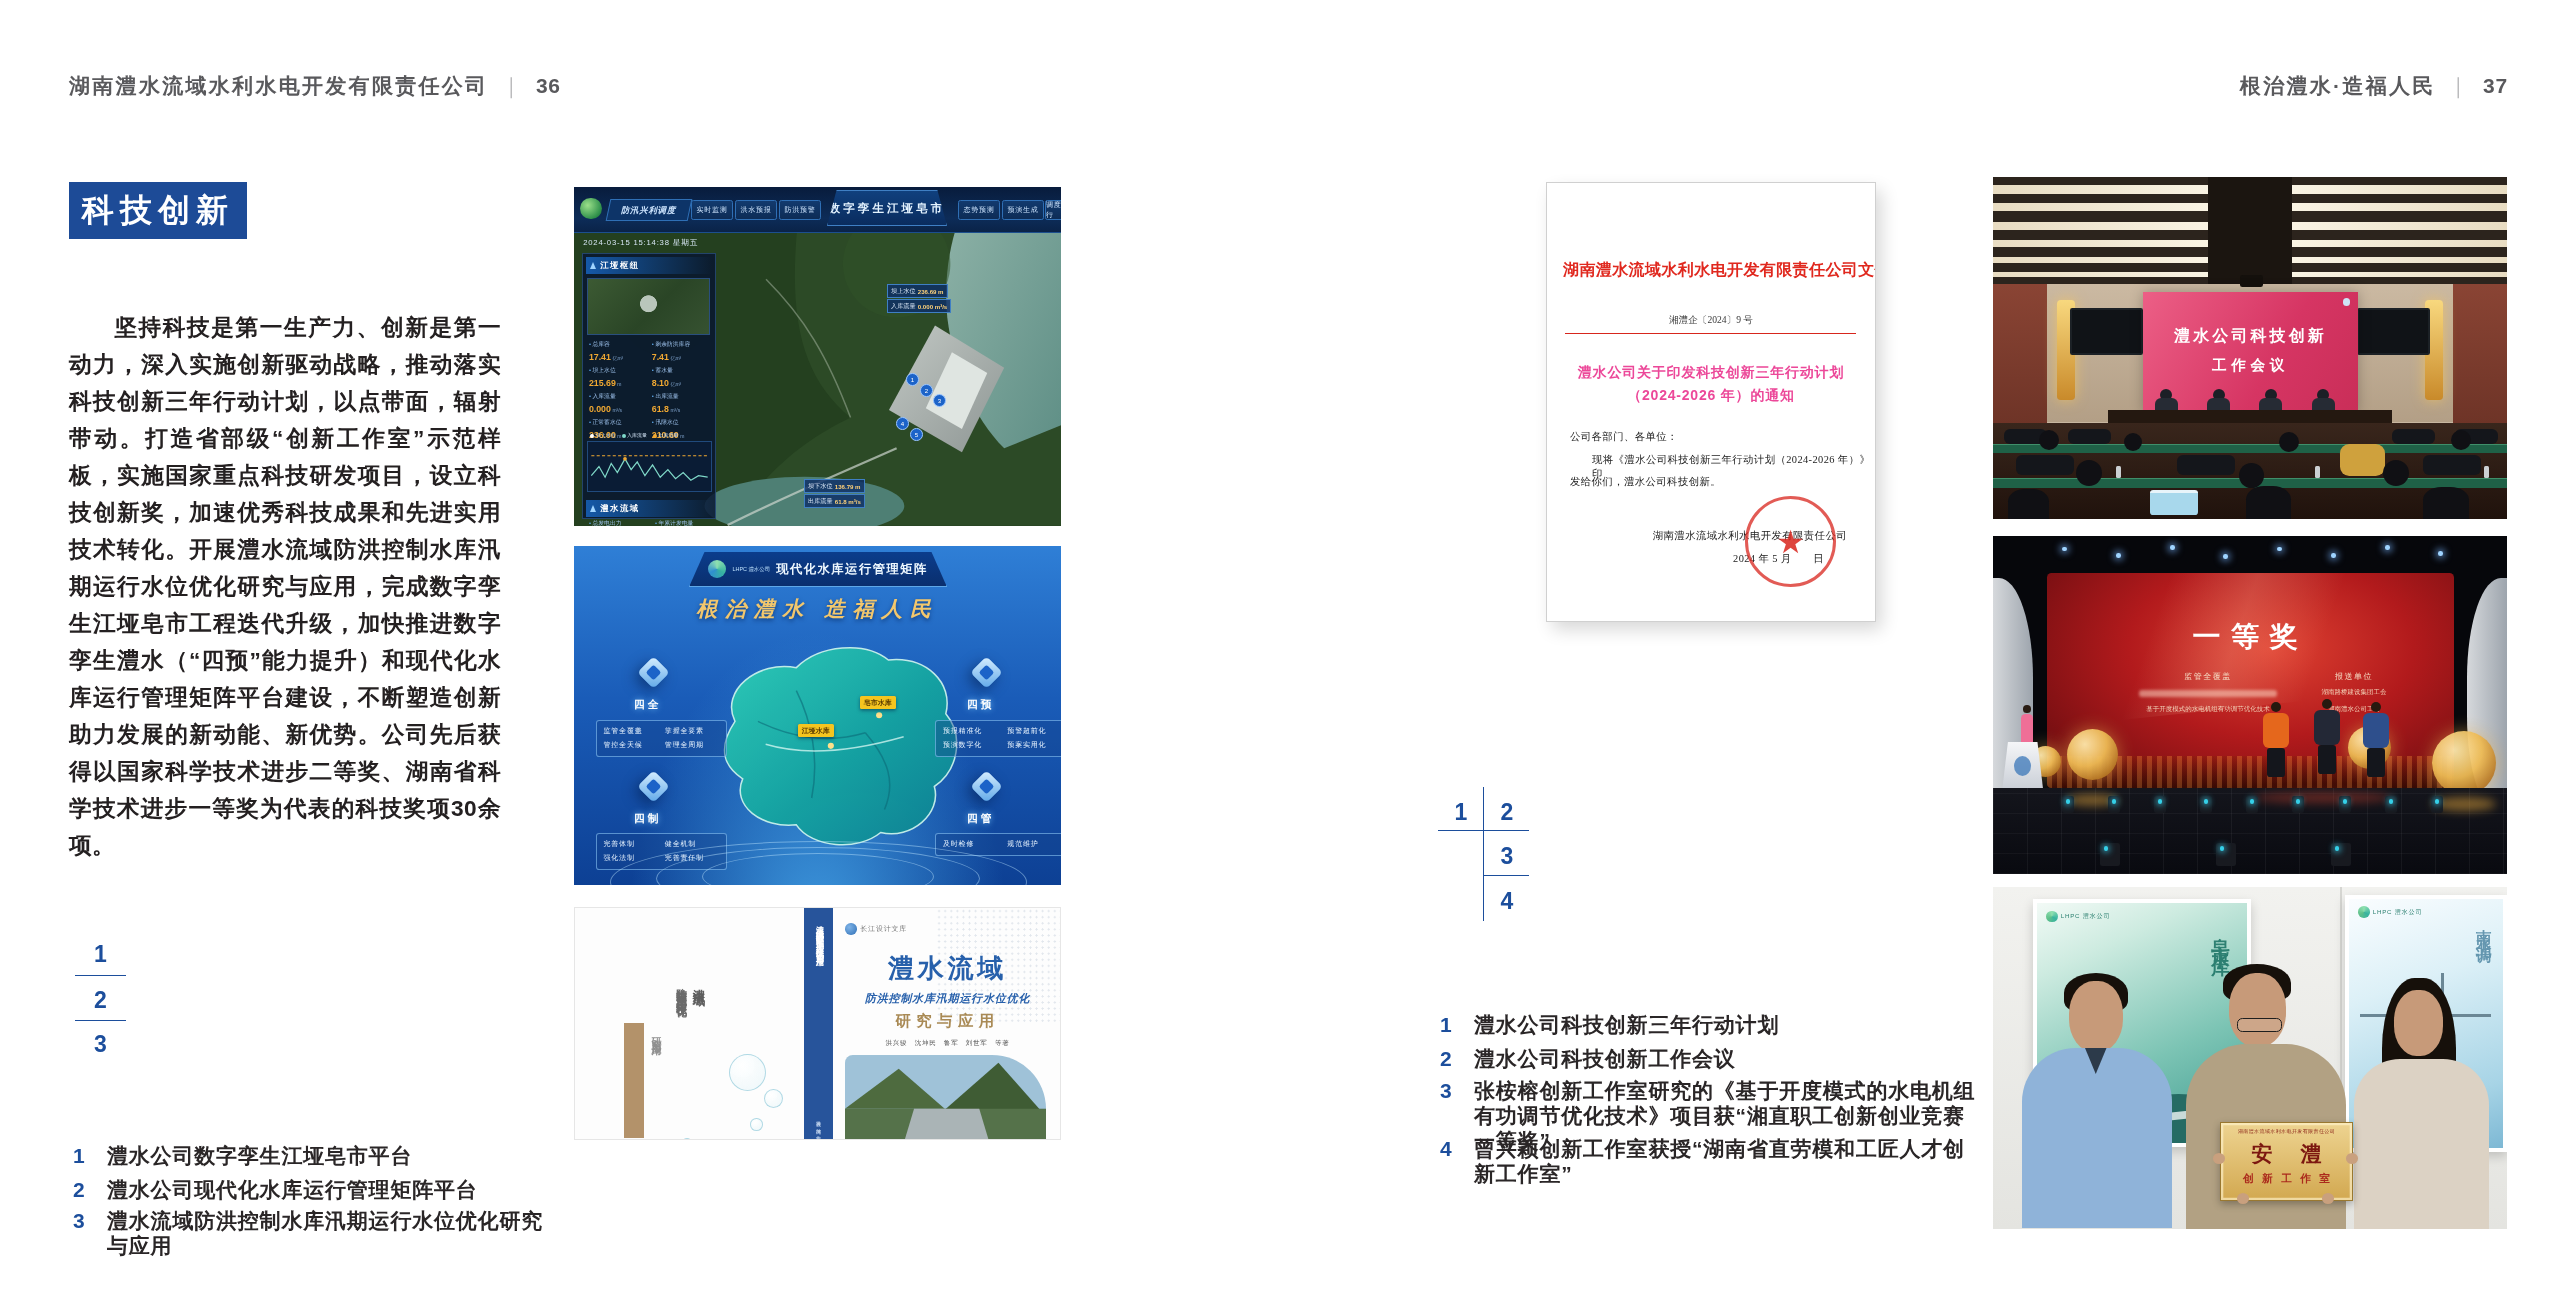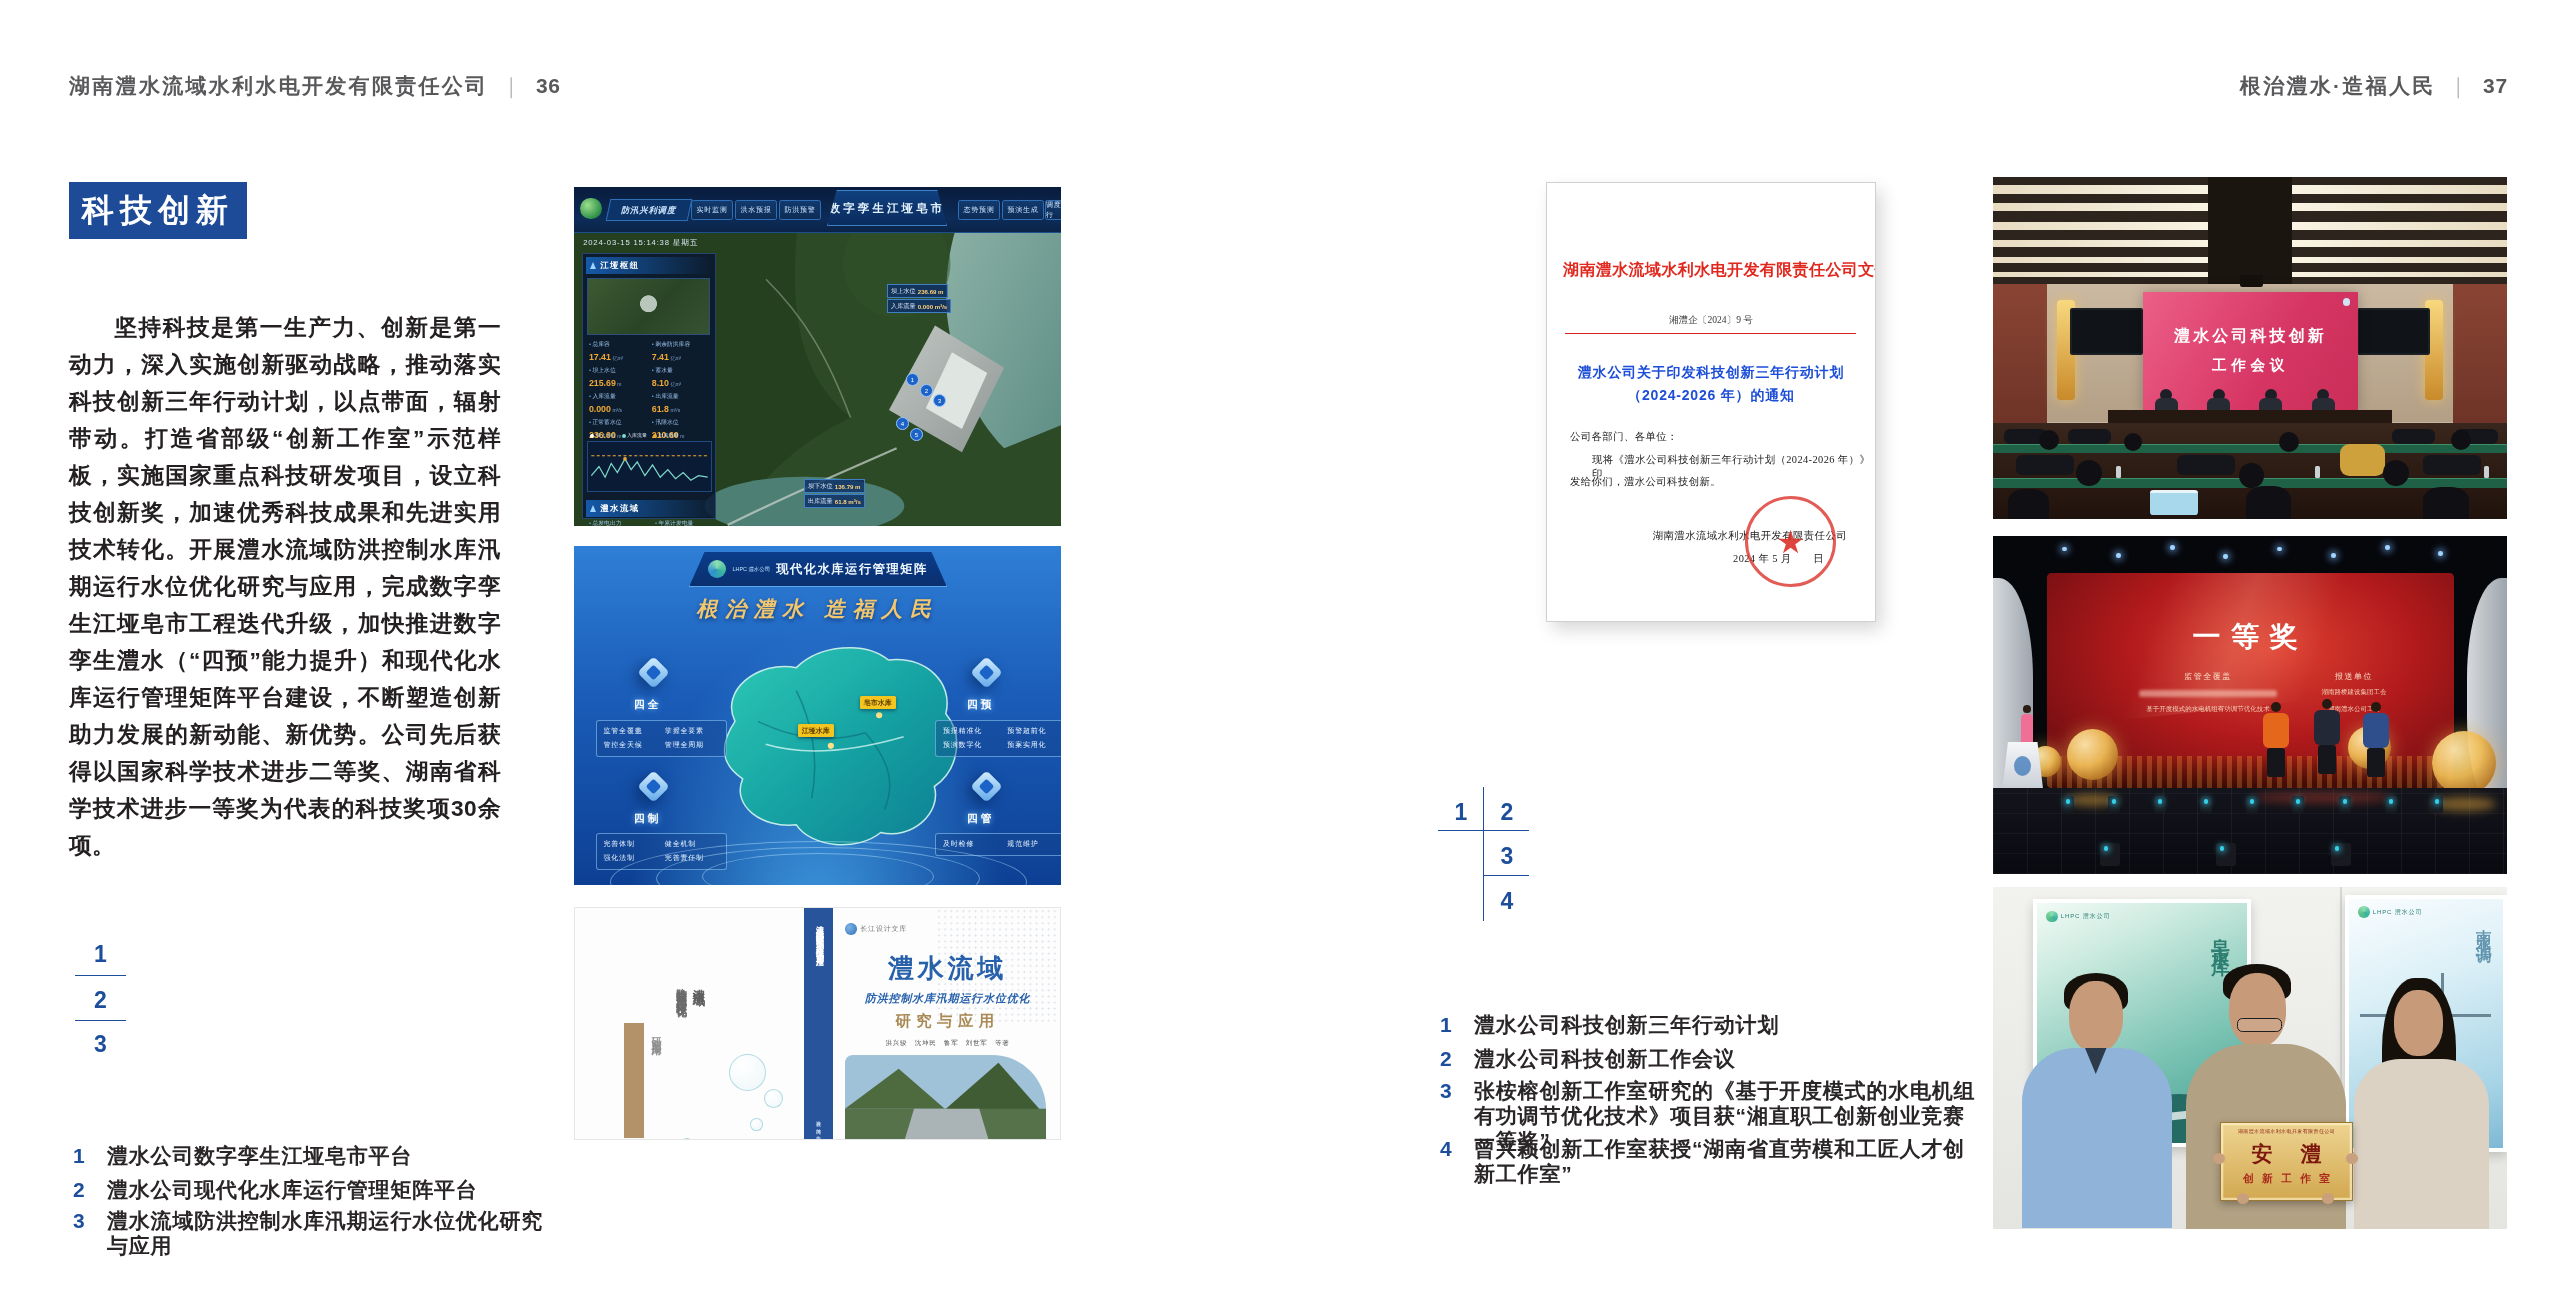--- a/index.html
+++ b/index.html
@@ -118,21 +118,21 @@
               background-image:repeating-linear-gradient(90deg,#111 0 1.5px,transparent 1.5px 3.8px);background-size:46px 12.3px;background-position:4.6px 2.3px;background-repeat:no-repeat;}
   #bk-pub{position:absolute;right:10.7px;top:292px;color:#fff;font-size:7.7px;letter-spacing:1.5px;display:flex;align-items:center;gap:3.8px;}
   #bk-pub::before{content:"";width:9.2px;height:9.2px;background:#fff;clip-path:polygon(50% 0,100% 100%,0 100%);}
 
   
   #doc{left:1546px;top:182px;width:328px;height:438px;background:#fff;border:1.5px solid #d0d0d0;
        box-shadow:6.1px 7.7px 17px rgba(0,0,0,0.16);}
   #doc-banner{position:absolute;left:16px;top:77px;width:100%;text-align:center;color:#e0281e;font-size:16px;font-weight:700;letter-spacing:0.4px;}
   #doc-no{position:absolute;left:0;top:131px;width:100%;text-align:center;color:#3a3a3a;font-size:9.6px;font-family:"Liberation Serif","DejaVu Serif",serif;}
   #doc-rule{position:absolute;left:18.4px;top:150px;width:291px;border-top:1.5px solid #d7261d;}
-  .doc-title{position:absolute;left:0;width:100%;text-align:center;color:#1d4ed8;font-size:14px;font-weight:700;letter-spacing:0.8px;}
+  .doc-title{position:absolute;left:0;width:100%;text-align:center;color:#ec4899;font-size:14px;font-weight:700;letter-spacing:0.8px;}
   .doc-body{position:absolute;color:#222;font-size:10.4px;font-family:"Liberation Serif","DejaVu Serif",serif;letter-spacing:0.4px;}
   #doc-seal{position:absolute;left:198px;top:313px;width:91px;height:91px;border:3.8px solid rgba(216,36,28,0.75);
             border-radius:50%;display:flex;align-items:center;justify-content:center;box-sizing:border-box;}
   #doc-seal .star{color:rgba(216,36,28,0.85);font-size:32px;line-height:1;}
 
   
   .rfig-num{position:absolute;width:28px;text-align:center;color:#1c4e9c;font-weight:700;font-size:23px;}
 
   
   #photo-meeting{left:1993px;top:177px;width:514px;height:342px;background:#c7b6a0;}

